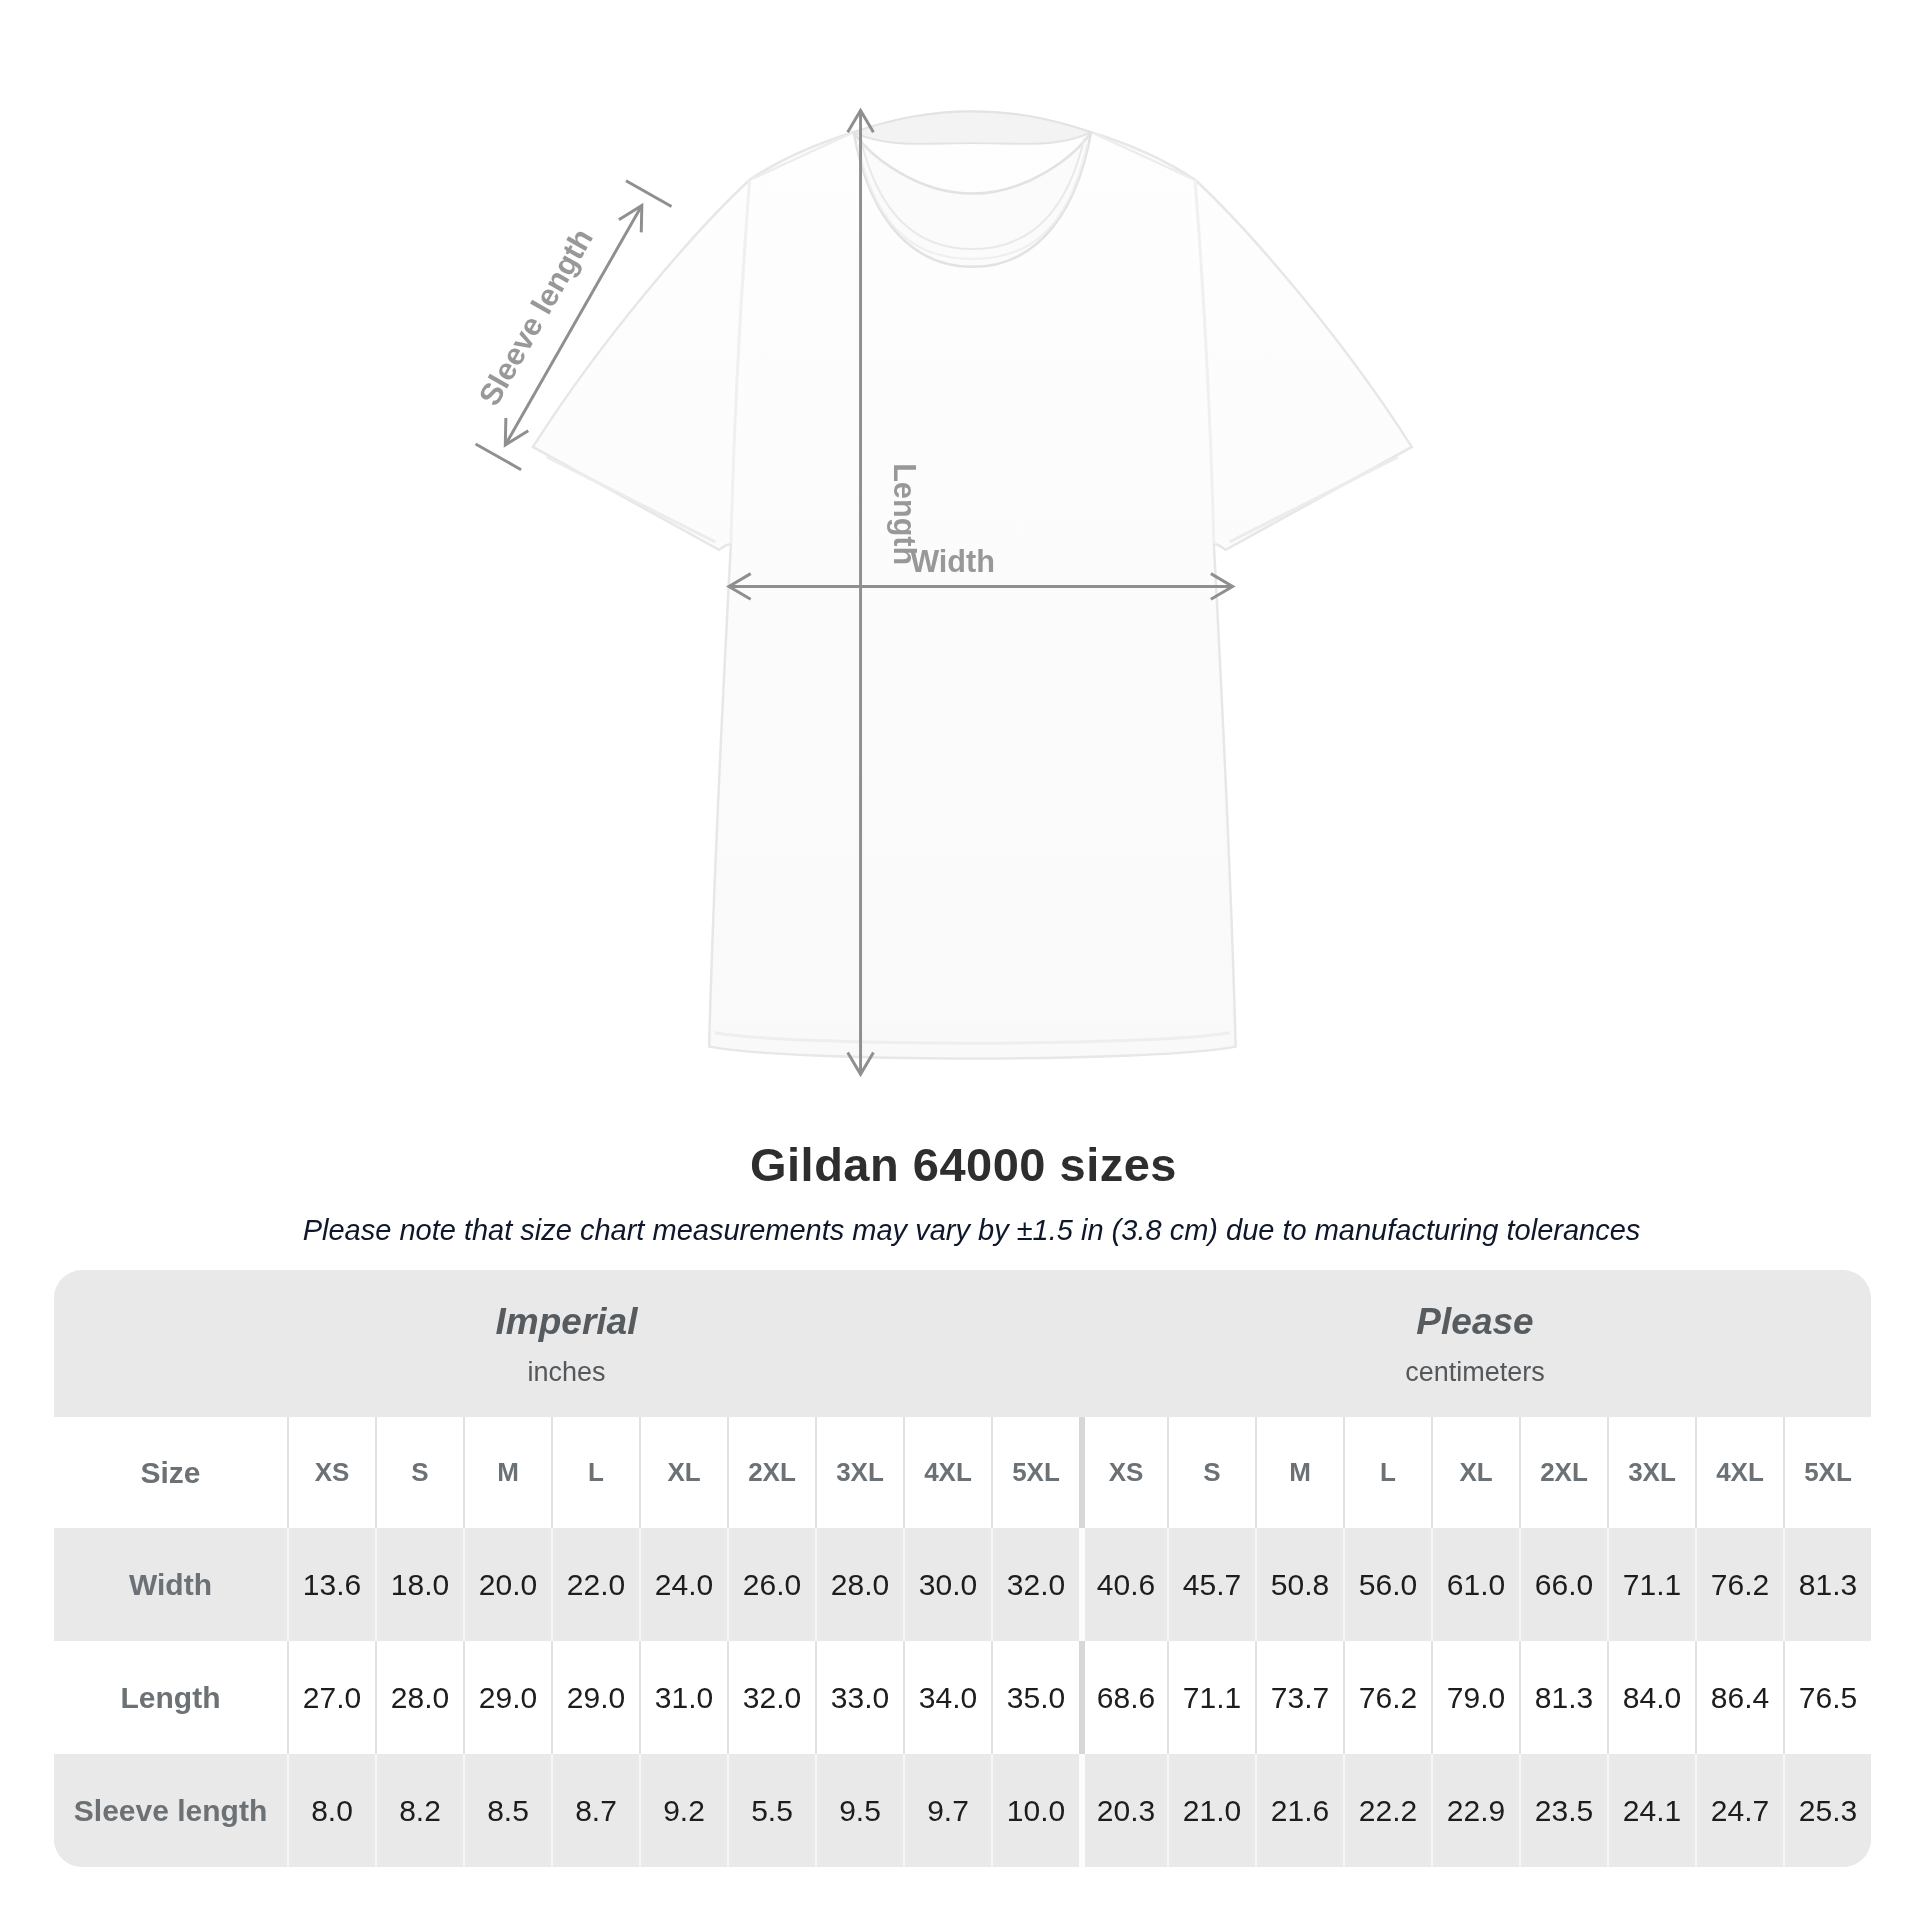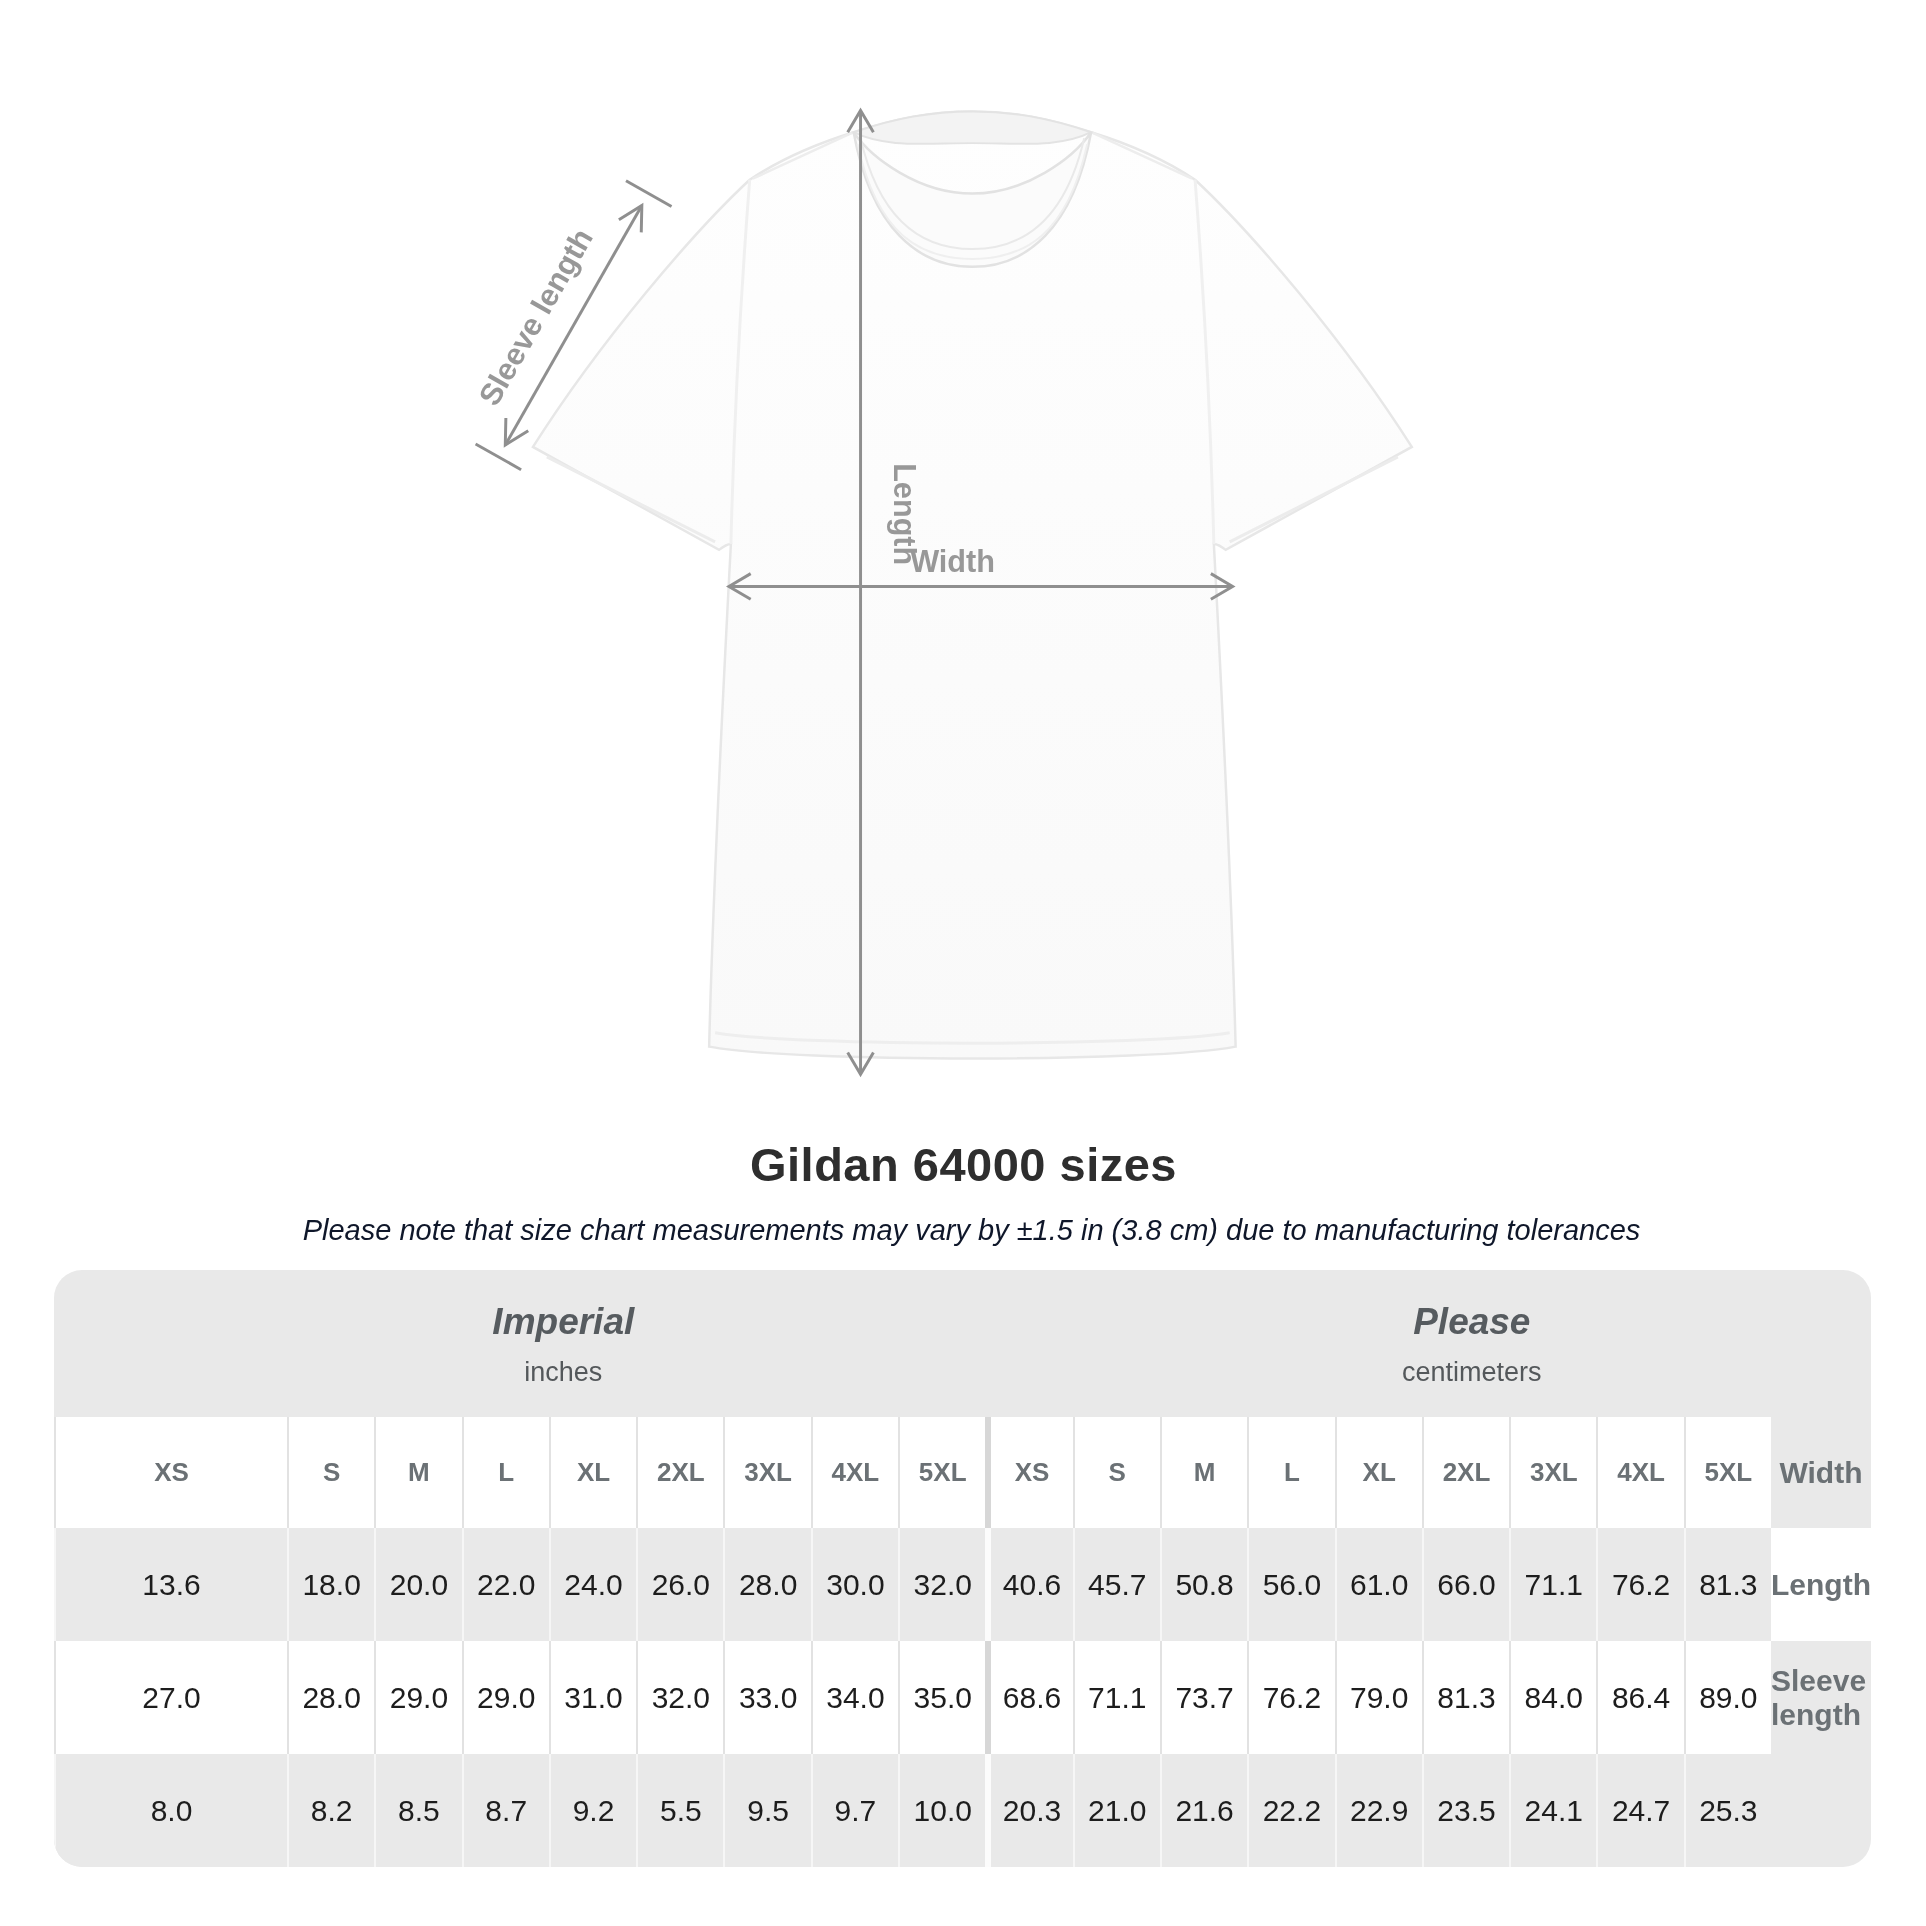--- a/index.html
+++ b/index.html
@@ -125,20 +125,21 @@
   <section class="size-table" id="sizeTable">
     <div class="unit-cell unit-imperial">
       <div class="unit-label">Imperial</div>
       <div class="unit-sub">inches</div>
     </div>
     <div class="unit-cell unit-metric">
       <div class="unit-label">Please</div>
       <div class="unit-sub">centimeters</div>
     </div>
 
+  <div class="cell c-white lblcell">Size</div>
       <div class="cell c-white sizehdr bw">XS</div>
       <div class="cell c-white sizehdr bw">S</div>
       <div class="cell c-white sizehdr bw">M</div>
       <div class="cell c-white sizehdr bw">L</div>
       <div class="cell c-white sizehdr bw">XL</div>
       <div class="cell c-white sizehdr bw">2XL</div>
       <div class="cell c-white sizehdr bw">3XL</div>
       <div class="cell c-white sizehdr bw">4XL</div>
       <div class="cell c-white sizehdr bw">5XL</div>
       <div class="cell c-white sizehdr bw metric-start">XS</div>
@@ -180,21 +181,21 @@
       <div class="cell c-white valcell bw">34.0</div>
       <div class="cell c-white valcell bw">35.0</div>
       <div class="cell c-white valcell bw metric-start">68.6</div>
       <div class="cell c-white valcell bw">71.1</div>
       <div class="cell c-white valcell bw">73.7</div>
       <div class="cell c-white valcell bw">76.2</div>
       <div class="cell c-white valcell bw">79.0</div>
       <div class="cell c-white valcell bw">81.3</div>
       <div class="cell c-white valcell bw">84.0</div>
       <div class="cell c-white valcell bw">86.4</div>
-      <div class="cell c-white valcell bw">89.0</div>
+      <div class="cell c-white valcell bw">76.5</div>
       <div class="cell c-gray lblcell">Sleeve length</div>
       <div class="cell c-gray valcell bg2">8.0</div>
       <div class="cell c-gray valcell bg2">8.2</div>
       <div class="cell c-gray valcell bg2">8.5</div>
       <div class="cell c-gray valcell bg2">8.7</div>
       <div class="cell c-gray valcell bg2">9.2</div>
       <div class="cell c-gray valcell bg2">5.5</div>
       <div class="cell c-gray valcell bg2">9.5</div>
       <div class="cell c-gray valcell bg2">9.7</div>
       <div class="cell c-gray valcell bg2">10.0</div>

